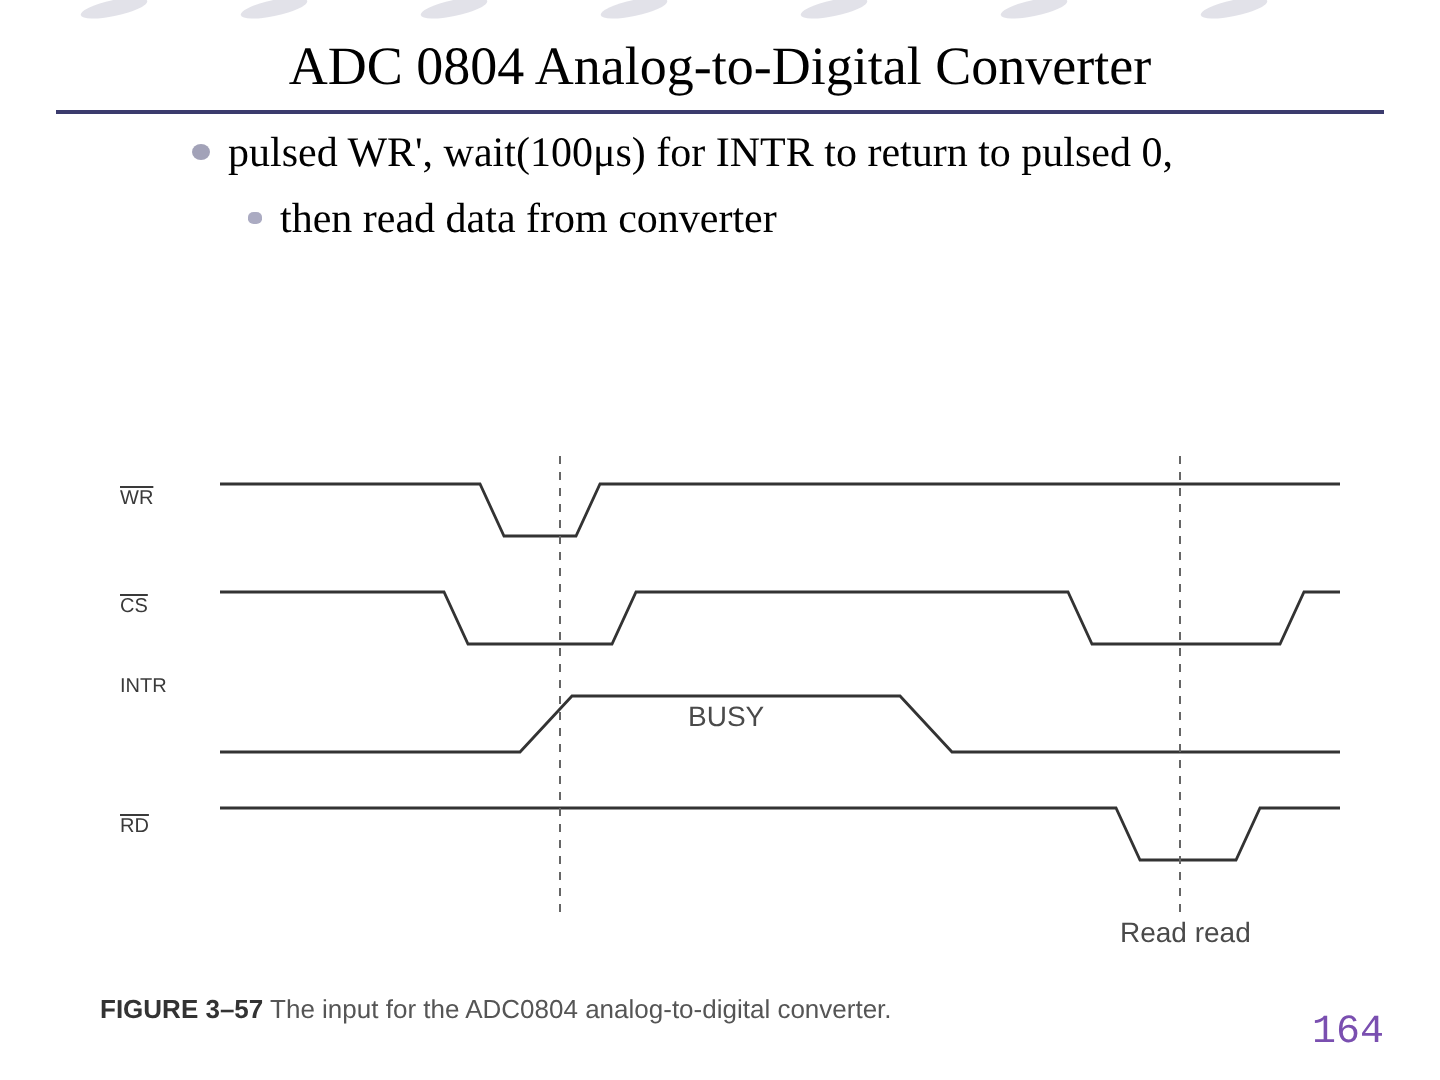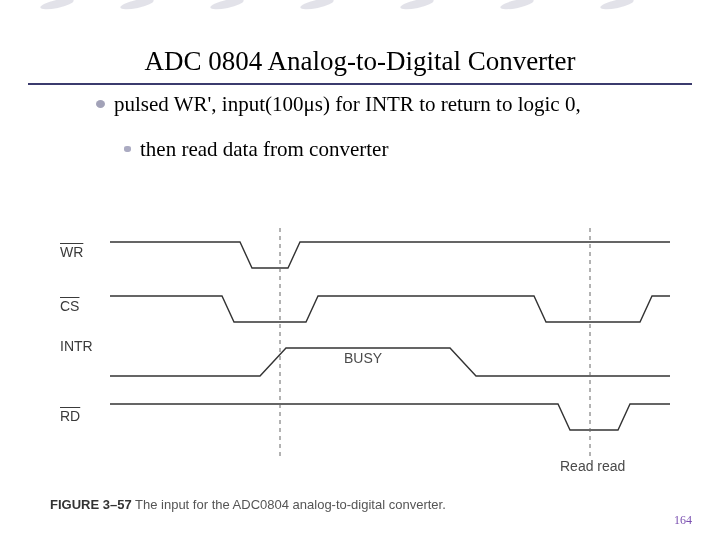--- a/index.html
+++ b/index.html
@@ -10,21 +10,20 @@
     font-family: "Times New Roman", Times, serif;
     color: #000;
     position: relative;
     overflow: hidden;
   }
   .title {
     font-size: 27px;
     text-align: center;
     padding-top: 18px;
     padding-bottom: 4px;
-    margin-top: 28px;
   }
   .hr {
     border: none;
     border-top: 2px solid #3b3b6d;
     margin: 2px 28px 6px 28px;
   }
   .content {
     padding: 0 40px 0 80px;
   }
   .lvl1 {
@@ -61,21 +60,21 @@
     height: 8px;
     background: #7a7a9a;
     border-radius: 50%;
     opacity: 0.7;
   }
   .lvl3-wrap { padding-left: 26px; }
   .lvl3 {
     font-size: 21px;
     line-height: 1.3;
     position: relative;
-    margin: 18px 0;
+    margin: 6px 0;
   }
   .lvl3::before {
     content: "";
     position: absolute;
     left: -16px;
     top: 10px;
     width: 7px;
     height: 6px;
     background: #8888a8;
     border-radius: 40%;
@@ -88,44 +87,44 @@
     top: 228px;
     width: 612px;
     height: 262px;
     font-family: Arial, Helvetica, sans-serif;
   }
   .sig-label {
     position: absolute;
     left: 0;
     width: 48px;
     text-align: left;
-    font-size: 14px;
+    font-size: 10px;
     color: #3a3a3a;
   }
   .overline { text-decoration: overline; }
   .below-label {
     position: absolute;
     font-size: 14px;
     color: #4a4a4a;
   }
   .caption {
     position: absolute;
     left: -10px;
     bottom: -22px;
     font-size: 13px;
     color: #555;
   }
   .caption b { color: #333; font-weight: bold; }
   .page-num {
     position: absolute;
     right: 28px;
     bottom: 12px;
-    font-size: 12px;
+    font-size: 20px;
     color: #7a4fb0;
-    font-family: Liberation Serif, serif;
+    font-family: Liberation Mono, monospace;
   }
   .header-deco {
     position: absolute;
     top: 0; left: 0; width: 720px; height: 10px;
     pointer-events: none;
   }
   .header-deco span {
     position: absolute;
     width: 34px; height: 8px;
     background: #b7b7c7;
@@ -145,21 +144,21 @@
     <span style="left:400px"></span>
     <span style="left:500px"></span>
   <span style="left:600px"></span>
 </div>
 
 <div class="title">ADC 0804 Analog-to-Digital Converter</div>
 <hr class="hr">
 
 <div class="content">
   <div class="lvl2-wrap">
-    <div class="lvl2">pulsed WR',  input(100μs) for INTR to return to logic 0,</div>
+    <div class="lvl2">pulsed WR',  wait(100μs) for INTR to return to pulsed 0,</div>
     <div class="lvl3-wrap">
       <div class="lvl3">then read data from converter</div>
     </div>
   </div>
 </div>
 
 <div class="figure">
   
   <div class="sig-label overline" style="top:16px">WR</div>
   <div class="sig-label overline" style="top:70px">CS</div>

